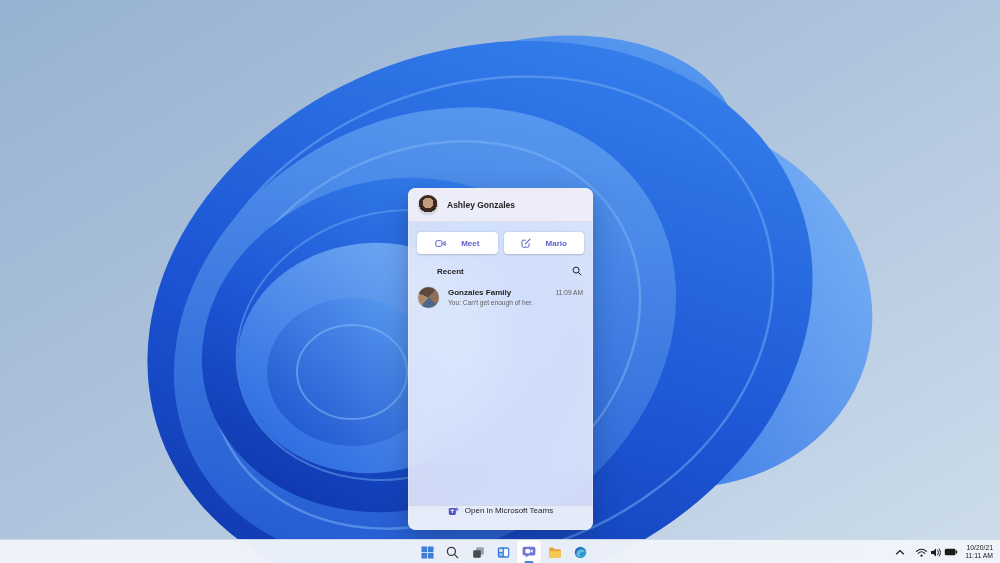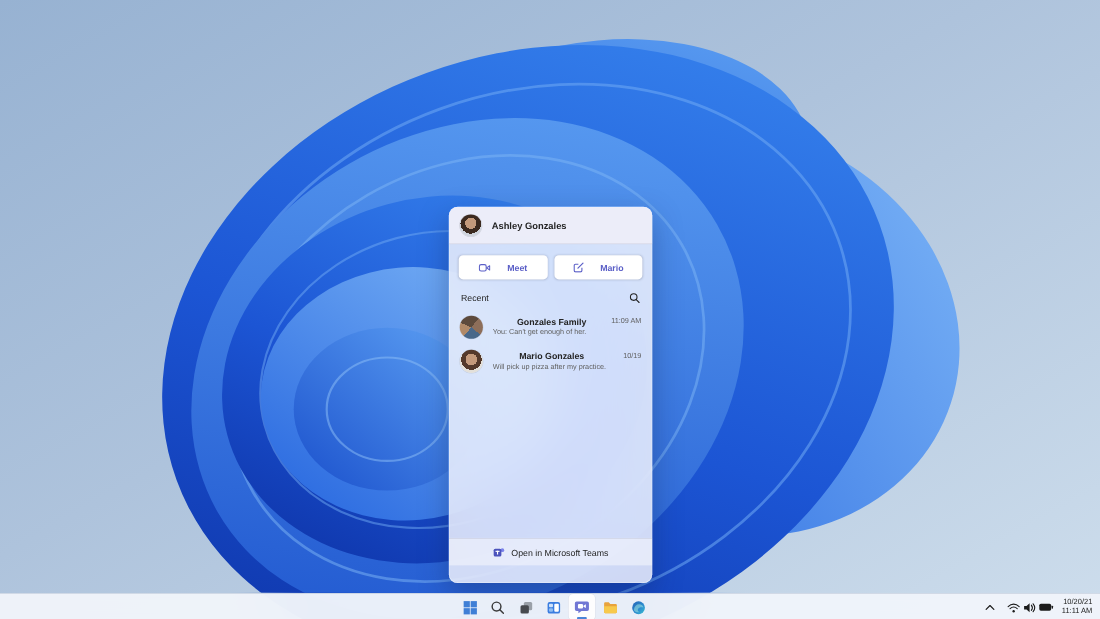--- a/index.html
+++ b/index.html
@@ -25,45 +25,45 @@
   .header-name { margin-left:9px; font-size:8.5px; font-weight:600; color:#242424; }
 
   .action-row { display:flex; gap:6px; padding:10px 9px 0 9px; }
   .action-btn { flex:1; height:22px; background:#fff; border:none; border-radius:4px;
     display:flex; align-items:center; justify-content:center; gap:15px;
     font-family:inherit; font-size:8px; font-weight:700; color:#5b5fc7;
     box-shadow:0 0.5px 2px rgba(30,30,60,0.22); cursor:pointer; }
 
   .recent-row { display:flex; align-items:center; justify-content:space-between;
     padding:12px 11px 4px 11px; }
-  .recent-title { font-size:8px; font-weight:400; color:#242424; }
+  .recent-title { font-size:8px; font-weight:700; color:#242424;margin-left:18px; }
   .search-btn { background:none; border:none; padding:0; cursor:pointer; display:flex; }
 
   .chat-list { padding-top:2px; }
   .chat-item { position:relative; height:31px; display:flex; align-items:center;
     padding:0 38px 0 10px; cursor:pointer; }
   .item-avatar { width:21px; height:21px; border-radius:50%; flex:0 0 auto;
     box-shadow:0 0 0 0.5px rgba(0,0,0,0.10); display:flex; align-items:center; justify-content:center; }
   .av-family { background:conic-gradient(from 40deg, #8d6e5a 0 25%, #49688a 0 50%, #b08968 0 70%, #5d4a3c 0 100%); }
   .av-squad  { background:conic-gradient(from 120deg, #7d9fb5 0 30%, #b9806e 0 55%, #4e6478 0 78%, #c9a98a 0 100%); }
   .av-mario  { background:radial-gradient(circle at 50% 42%, #c49a7c 0 33%, #54392b 33% 58%, #e3e0da 58%); }
   .av-gt     { background:#d9dfc2; }
   .av-gt span{ font-size:7px; font-weight:600; color:#44492f; letter-spacing:0.2px; }
   .av-jog    { background:#7b7bc0; }
   .av-felix  { background:radial-gradient(circle at 50% 40%, #caa184 0 33%, #3c2f28 33% 55%, #b7685c 55%); }
   .av-amber  { background:radial-gradient(circle at 50% 40%, #b98c6d 0 31%, #2e2420 31% 57%, #caa23a 57%); }
   .item-text { margin-left:9px; min-width:0; flex:1; }
   .item-name { font-size:8px; font-weight:600; color:#242424; white-space:nowrap;
-    overflow:hidden; text-overflow:ellipsis; line-height:10px;text-align:center; }
+    overflow:hidden; text-overflow:ellipsis; line-height:10px; }
   .item-preview { font-size:6.6px; color:#616161; white-space:nowrap;
     overflow:hidden; text-overflow:ellipsis; line-height:9px; }
   .item-time { position:absolute; right:10px; top:7px; font-size:6.6px; color:#616161; }
 
-  .panel-footer { position:absolute; bottom:16px; left:0; right:0; height:25px;
-    border-top:1px solid rgba(60,60,90,0.10); display:flex; align-items:center;
+  .panel-footer { position:absolute; bottom:0; left:0; right:0; height:25px;
+    border-top:1px solid rgba(60,60,90,0.10); display:flex; 
     justify-content:center; gap:6px; font-size:8px; color:#242424; cursor:pointer;
     background:rgba(248,248,252,0.55); }
 
   
   .taskbar { position:absolute; left:0; right:0; bottom:0; height:24px;
     background:rgba(240,244,250,0.97); border-top:1px solid rgba(120,140,170,0.25);
     backdrop-filter:blur(20px); }
   .tb-center { position:absolute; left:415px; top:0; height:24px; display:flex; gap:1.5px; }
   .tb-btn { position:relative; width:24px; height:24px; border:none; background:transparent;
     border-radius:4px; display:flex; align-items:center; justify-content:center; cursor:pointer; }
@@ -159,28 +159,20 @@
       <div class="chat-item">
         <div class="item-avatar av-family"></div>
         <div class="item-text">
           <div class="item-name">Gonzales Family</div>
           <div class="item-preview">You: Can't get enough of her.</div>
         </div>
         <span class="item-time">11:09 AM</span>
       </div>
 
 
-      <div class="chat-item">
-        <div class="item-avatar av-mario"></div>
-        <div class="item-text">
-          <div class="item-name">Mario Gonzales</div>
-          <div class="item-preview">Will pick up pizza after my practice.</div>
-        </div>
-        <span class="item-time">10/19</span>
-      </div>
 
 
 
 
 
     </div>
 
     <div class="panel-footer">
       <svg width="11" height="11" viewBox="0 0 11 11">
         <circle cx="8.7" cy="3.2" r="1.7" fill="#7b83eb"></circle>

